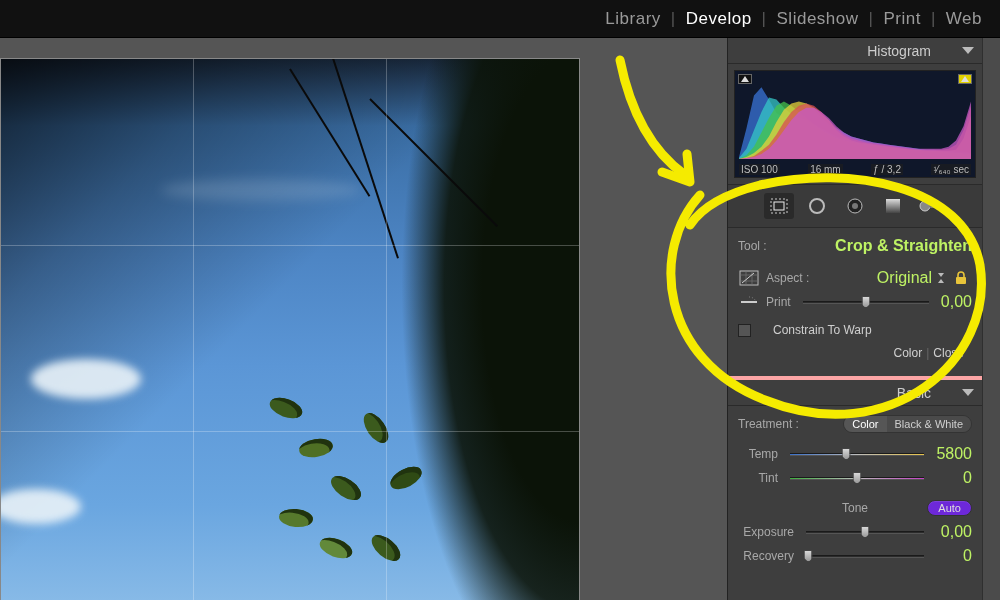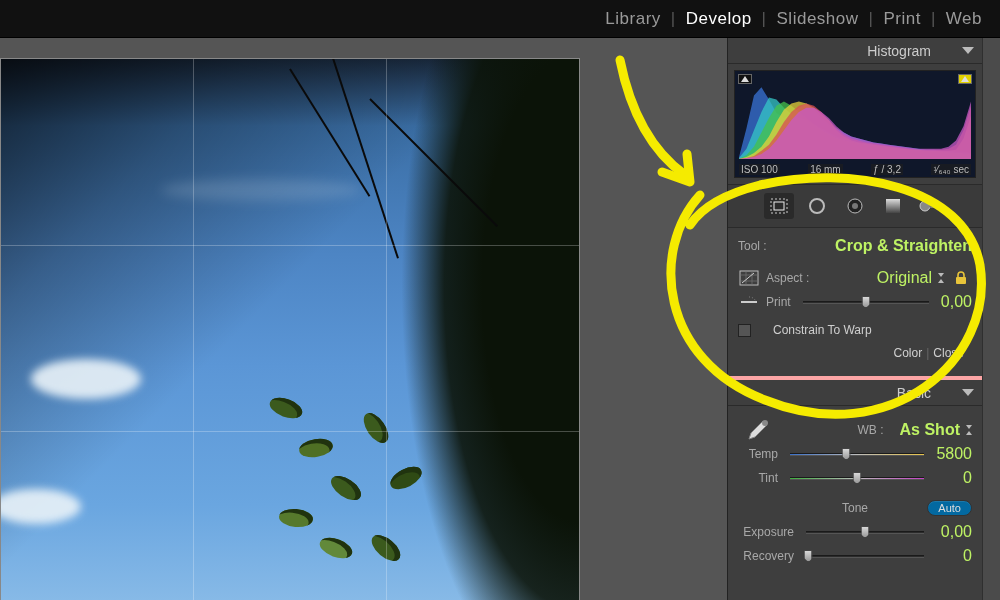--- a/index.html
+++ b/index.html
@@ -169,21 +169,21 @@
   }
 
   .panel-footer {
     display:flex; justify-content:flex-end; gap:4px;
     padding:4px 8px 8px 0; color:#d0d0d0; font-size:12px;
   }
   .panel-footer span { cursor:pointer; }
   .panel-footer .sep { color:#666; }
 
   .btn-pill {
-    background:#0369a1; border:1px solid #333; color:#ddd;
+    background:#6d28d9; border:1px solid #333; color:#ddd;
     padding:1px 10px; border-radius:9px; font-size:11px; cursor:pointer;
     box-shadow: inset 0 1px 0 rgba(255,255,255,0.1);
   }
   .treatment-toggle {
     margin-left:auto; display:flex; border:1px solid #333; border-radius:9px; overflow:hidden;
     font-size:11px;
   }
   .treatment-toggle div { padding:2px 8px; background:#4a4a4a; cursor:pointer; }
   .treatment-toggle div.active { background:#565656; color:#fff; }
 
@@ -358,31 +358,28 @@
           <span>Close</span>
         </div>
       </div>
 
       <div class="panel-header">
         <span>Basic</span>
         <span class="tri"></span>
       </div>
 
       <div class="panel-body" style="border-bottom:none;">
+        <div class="row">
+          <span class="label">Treatment :</span>
+          <div class="treatment-toggle">
+            <div class="active">Color</div>
+            <div>Black &amp; White</div>
+          </div>
+        </div>
         <div style="height:6px;"></div>
-        <div class="row">
-          <span class="eyedrop">
-            <svg width="30" height="26">
-                  <path d="M22 4 L10 16 L8 22 L14 20 L26 8 Z" fill="#ddd" stroke="#888"></path>
-                  <circle cx="24" cy="6" r="3" fill="#888"></circle>
-                </svg>
-          </span>
-          <span class="label" style="margin-left:auto;">WB :</span>
-          <span class="value dropdown" style="font-weight:bold; margin-left:10px;">As Shot</span>
-        </div>
         <div class="row">
           <span class="label" style="margin-left:auto; width:40px; text-align:right;">Temp</span>
           <div class="slider temp">
                 <div class="track"></div>
                 <div class="thumb" id="thumb-temp" style="left: 42%;"></div>
               </div>
           <span class="value" style="width:36px; text-align:right;">5800</span>
         </div>
         <div class="row">
           <span class="label" style="margin-left:auto; width:40px; text-align:right;">Tint</span>

